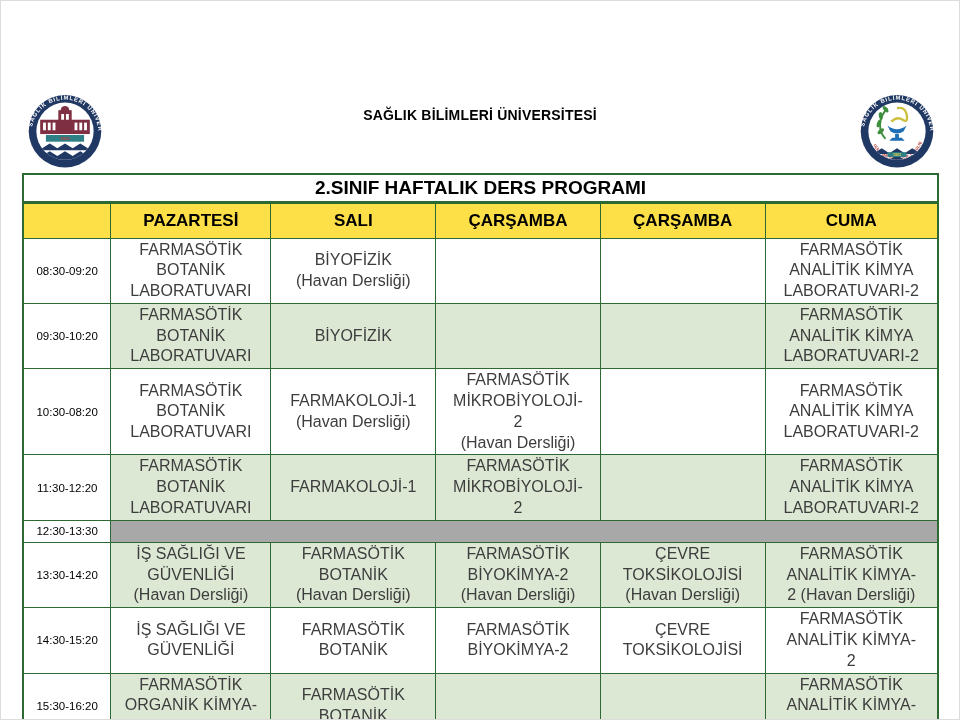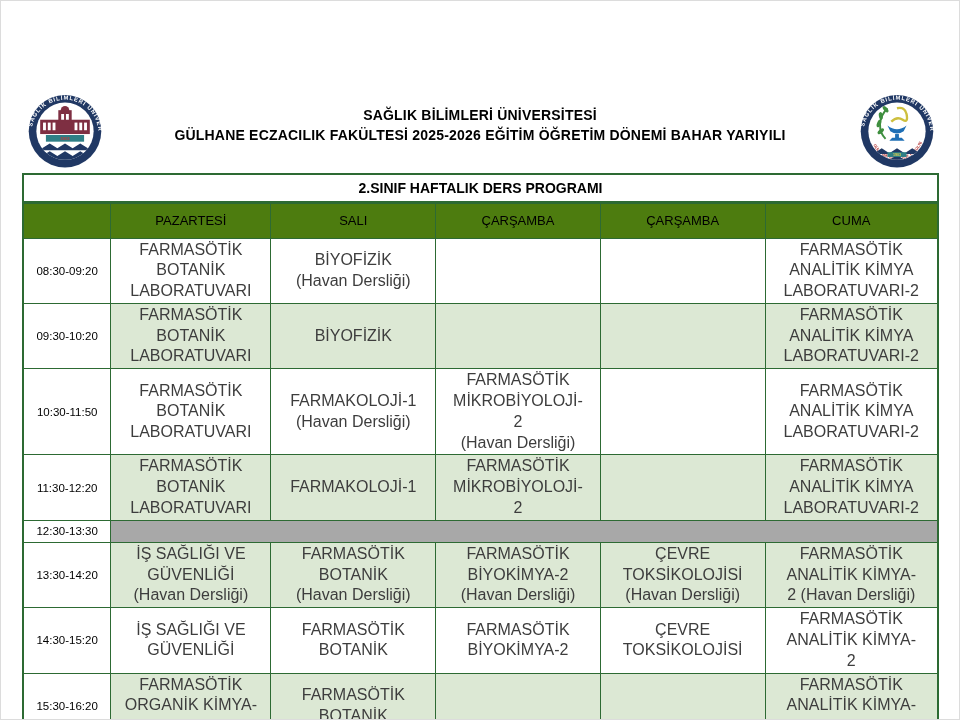--- a/index.html
+++ b/index.html
@@ -22,25 +22,25 @@
   table.sched {
     width:100%; border-collapse:collapse; table-layout:fixed;
     border:2px solid #2d6a33;
   }
   table.sched td {
     border:1.5px solid #2d6a33; text-align:center; vertical-align:middle;
     padding:1px 4px; overflow:hidden;
   }
   tr.title-row { height:28px; }
   tr.title-row td {
-    background:#fff; font-weight:bold; font-size:14px; color:#000;
+    background:#fff; font-weight:bold; font-size:19px; color:#000;
     border-bottom:3.5px solid #2d6a33;
   }
   tr.head-row { height:36px; }
-  .day-head { background:#4d7c0f; font-weight:normal; font-size:13px; color:#000; }
+  .day-head { background:#fde047; font-weight:bold; font-size:17px; color:#000; }
   .time { background:#fff; font-weight:normal; font-size:11.5px; color:#000; white-space:nowrap; }
   .course { font-size:16px; color:#3d3d3d; white-space:pre-line; line-height:1.3; }
   .shaded { background:#dce8d4; }
   .lunch-cell { background:#a8a8a8; }
   tbody tr:nth-child(1){height:44px}
   tbody tr:nth-child(2){height:44px}
   tbody tr:nth-child(3){height:44px}
   tbody tr:nth-child(4){height:40px}
   tbody tr:nth-child(5){height:22px}
   tbody tr:nth-child(6){height:55px}
@@ -122,21 +122,20 @@
         <path d="M18 58 L26 63 L34 58 L42 63 L50 58 L58 63 L66 58 L74 63 L82 58 L82 64 L18 64 Z"></path>
         <path d="M18 65 L26 70 L34 65 L42 70 L50 65 L58 70 L66 65 L74 70 L82 65 L82 72 L18 72 Z"></path>
       </g>
       <rect x="40" y="62" width="20" height="5" fill="#2f7f86"></rect>
       <text x="50" y="66" text-anchor="middle" font-size="3.8" font-weight="bold" fill="#e8d44c">1903</text>
     </g>
   </svg>
 
   <div class="hdr-text">
     <div>SAĞLIK BİLİMLERİ ÜNİVERSİTESİ</div>
-    <div>GÜLHANE ECZACILIK FAKÜLTESİ 2025-2026 EĞİTİM ÖĞRETİM DÖNEMİ BAHAR YARIYILI</div>
   </div>
 
   <div class="tbl-wrap">
     <table class="sched">
       <colgroup>
         <col style="width:9.6%">
           <col style="width:17.5%">
           <col style="width:18%">
         <col style="width:18%">
           <col style="width:18%">
@@ -171,21 +170,21 @@
             <td class="time">09:30-10:20</td>
             <td class="course shaded">FARMASÖTİK BOTANİK
 LABORATUVARI</td>
             <td class="course shaded">BİYOFİZİK</td>
             <td class="course shaded"></td>
             <td class="course shaded"></td>
             <td class="course shaded">FARMASÖTİK ANALİTİK KİMYA
 LABORATUVARI-2</td>
           </tr>
           <tr>
-            <td class="time">10:30-11:50</td>
+            <td class="time">10:30-08:20</td>
             <td class="course">FARMASÖTİK BOTANİK
 LABORATUVARI</td>
             <td class="course">FARMAKOLOJİ-1
 (Havan Dersliği)</td>
             <td class="course">FARMASÖTİK MİKROBİYOLOJİ-
 2
 (Havan Dersliği)</td>
             <td class="course"></td>
             <td class="course">FARMASÖTİK ANALİTİK KİMYA
 LABORATUVARI-2</td>

